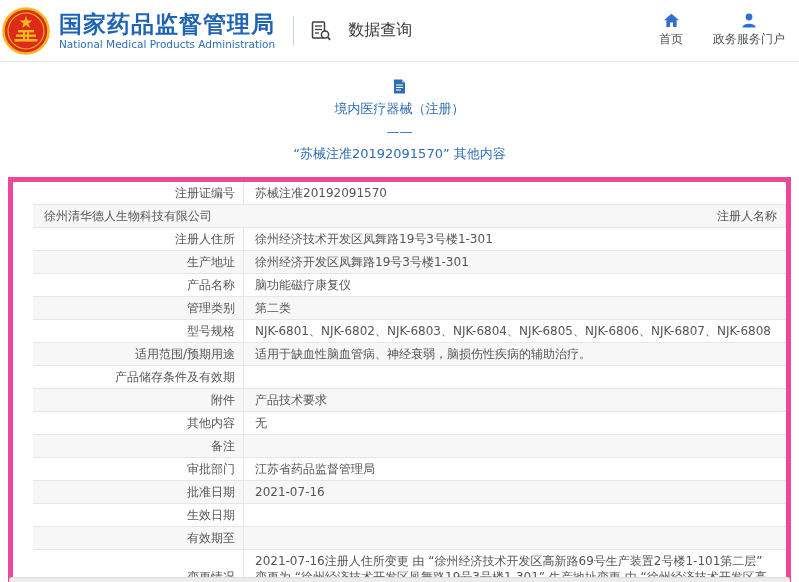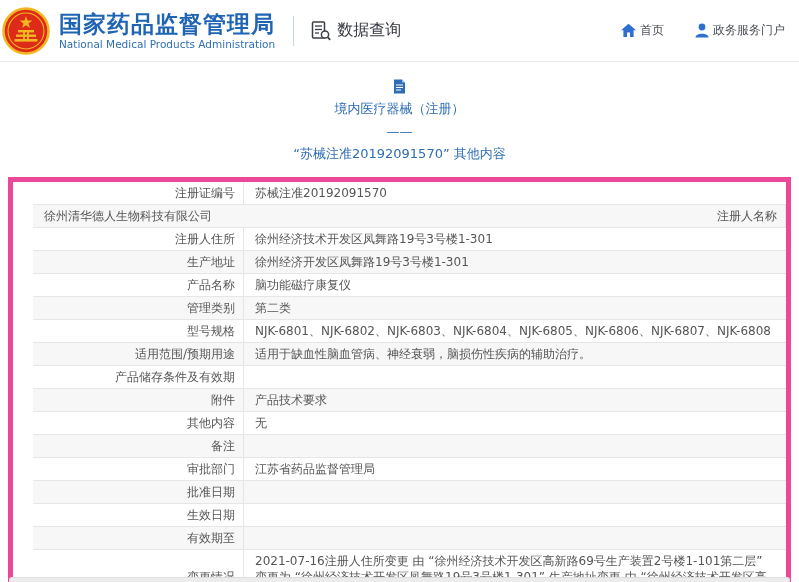--- a/index.html
+++ b/index.html
@@ -34,29 +34,29 @@
     font-size: 10.5px;
     color: #2e6fb4;
     line-height: 14px;
   }
   .v-divider {
     width: 1px; height: 30px;
     background: #c7d6ea;
     margin: 0 16px 0 18px;
   }
   .data-query {
-    display: flex; align-items: center; gap: 5px;
+    display: flex; align-items: center; gap: 16px;
     cursor: pointer;
   }
   .data-query .dq-label {
     font-size: 16px; color: #33373d; font-weight: 500;
   }
   .header-spacer { flex: 1; }
   .nav-item {
-    display: flex; align-items: center;
+    display: flex; flex-direction: column; align-items: center;
     gap: 3px; margin-left: 30px; cursor: pointer;
   }
   .nav-item .nav-label { font-size: 12px; color: #4a4f55; }
 
   
   .breadcrumb {
     display: flex; align-items: center; gap: 6px;
     margin: 17px 8px 14px 8px;
     font-size: 13px;
     color: #2e6db4;
@@ -215,20 +215,21 @@
   <div class="row">
       <div class="cell label">备注</div>
       <div class="cell value"></div>
     </div>
   <div class="row">
       <div class="cell label">审批部门</div>
       <div class="cell value">江苏省药品监督管理局</div>
     </div>
   <div class="row">
       <div class="cell label">批准日期</div>
+      <div class="cell value">2021-07-16</div>
     </div>
   <div class="row">
       <div class="cell label">生效日期</div>
       <div class="cell value"></div>
     </div>
   <div class="row">
       <div class="cell label">有效期至</div>
     </div>
   <div class="row">
       <div class="cell label">变更情况</div>

